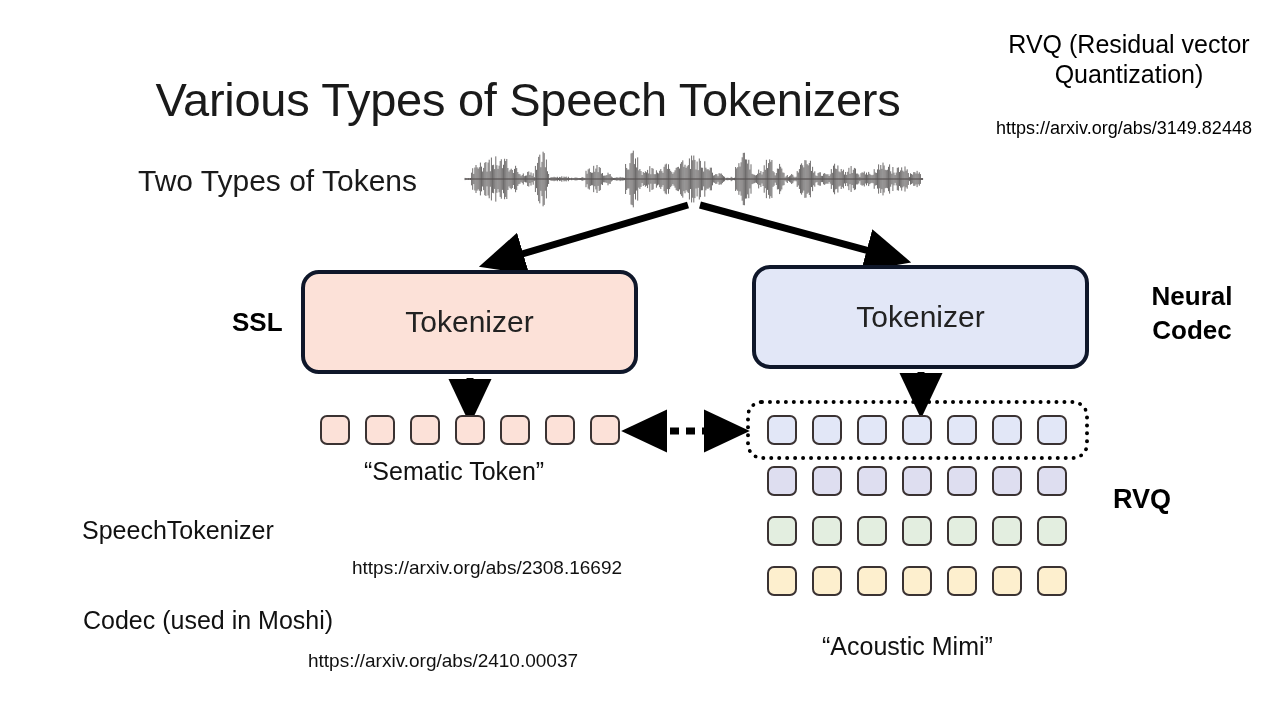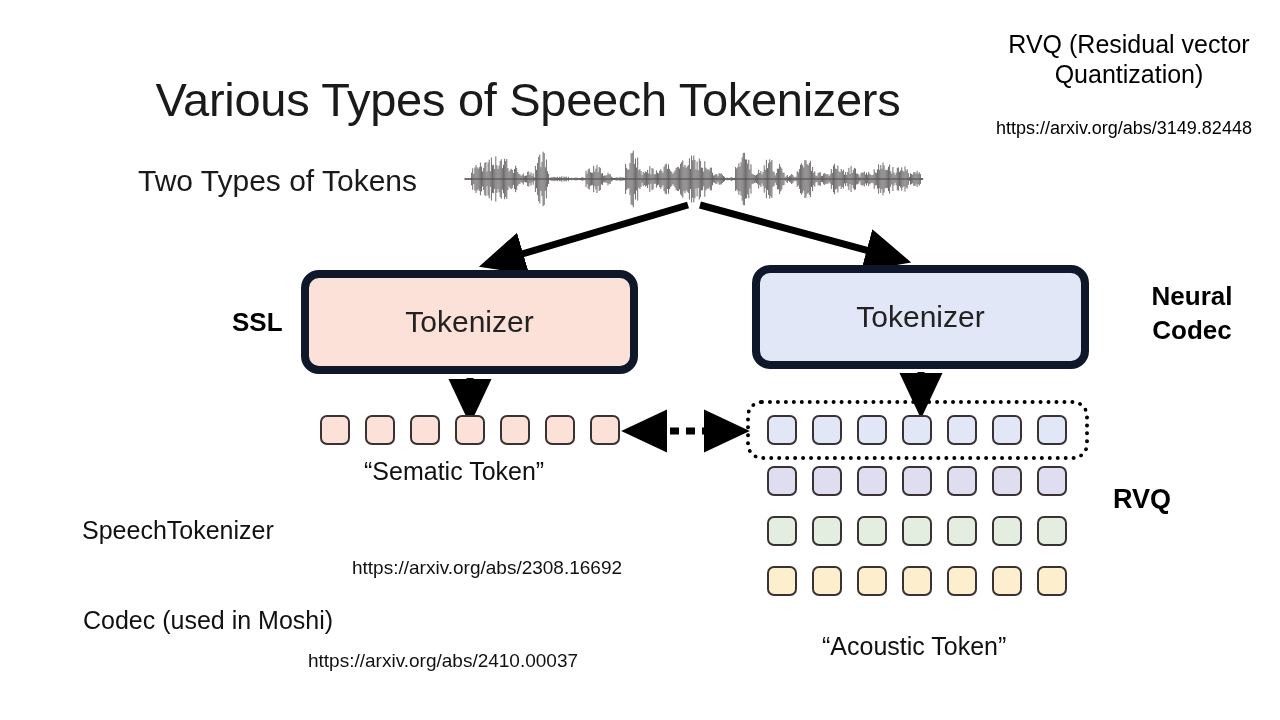--- a/index.html
+++ b/index.html
@@ -58,21 +58,21 @@
   
   #waveform {
     left: 463px;
     top: 148px;
     width: 462px;
     height: 62px;
   }
 
   
   .tokbox {
-    border: 8px solid #0f172a;
+    border: 4px solid #0f172a;
     border-radius: 18px;
     box-sizing: border-box;
     display: flex;
     align-items: center;
     justify-content: center;
     font-size: 30px;
     color: #222;
   }
   #tokenizer-ssl {
     left: 301px;
@@ -261,18 +261,18 @@
 <div class="abs tokrow" id="acoustic-row-4">
     <div class="tok" style="background: rgb(253, 239, 206);"></div>
     <div class="tok" style="background: rgb(253, 239, 206);"></div>
     <div class="tok" style="background: rgb(253, 239, 206);"></div>
     <div class="tok" style="background: rgb(253, 239, 206);"></div>
     <div class="tok" style="background: rgb(253, 239, 206);"></div>
     <div class="tok" style="background: rgb(253, 239, 206);"></div>
     <div class="tok" style="background: rgb(253, 239, 206);"></div>
   </div>
 <div class="abs" id="label-rvq">RVQ</div>
-<div class="abs" id="caption-acoustic">“Acoustic Token”</div>
+<div class="abs" id="caption-acoustic">“Acoustic Mimi”</div>
 
 <div class="abs ref-title" id="ref-speechtokenizer">SpeechTokenizer</div>
 <div class="abs ref-link" id="ref-speechtokenizer-link">https://arxiv.org/abs/2308.16692</div>
 <div class="abs ref-title" id="ref-mimi">Codec (used in Moshi)</div>
 <div class="abs ref-link" id="ref-mimi-link">https://arxiv.org/abs/2410.00037</div>
 
 </body></html>

